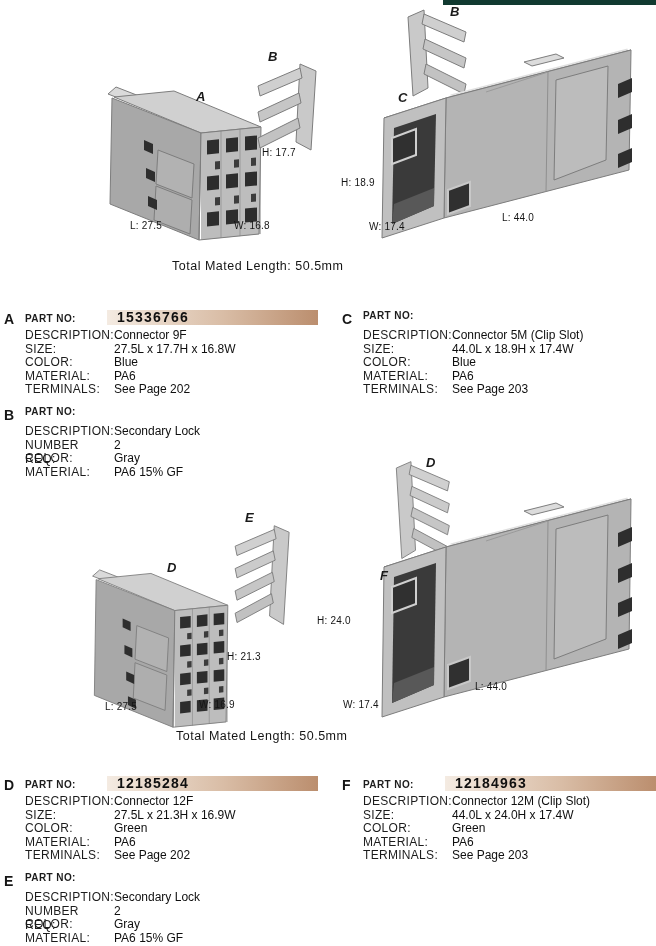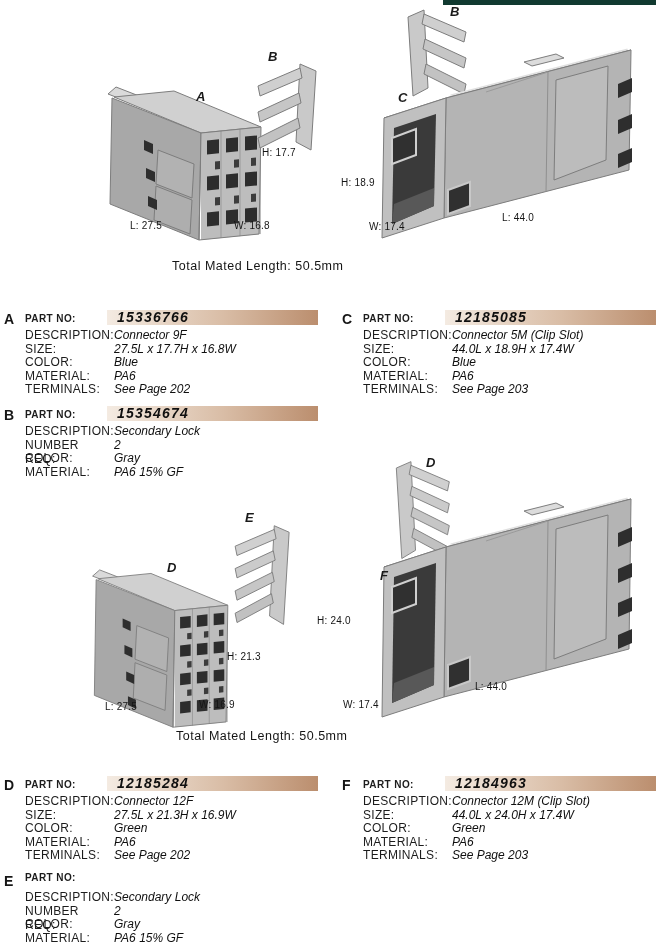--- a/index.html
+++ b/index.html
@@ -15,21 +15,21 @@
   
   .dim{position:absolute;font-size:10px;color:#151515;letter-spacing:.2px;white-space:nowrap;}
   
   .total{position:absolute;width:240px;text-align:left;font-size:12.5px;letter-spacing:.5px;color:#151515;white-space:nowrap;}
   
   .spec{position:absolute;width:318px;}
   .spec-letter{position:absolute;left:4px;top:1px;font-size:14px;font-weight:bold;color:#161616;}
   .spec-table{margin-left:25px;}
   .spec-row{display:flex;align-items:baseline;height:13.6px;gap:22px;}
   .spec-row .lbl{flex:none;width:67px;font-size:12px;letter-spacing:.3px;color:#1c1c1c;}
-  .spec-row .val{font-size:12px;color:#0f0f0f;white-space:nowrap;font-style:italic;}
+  .spec-row .val{font-size:12px;color:#0f0f0f;white-space:nowrap;}
   .spec-row.part{height:15px;margin-bottom:3px;align-items:baseline;}
   .spec-row.part .lbl{font-size:10px;font-weight:bold;letter-spacing:.4px;}
   .spec-row.part .val{
     flex:1;font-size:14px;font-weight:bold;letter-spacing:1.2px;
     background:linear-gradient(90deg,#f4ebe2 0%,#d9bda6 55%,#bb8e6e 100%);
     margin-left:-7px;padding:0 4px 1px 10px;line-height:14px;
   }
   svg .ln{stroke:#7d7d7d;stroke-width:1;stroke-linejoin:round;}
 </style>
 </head>
@@ -219,21 +219,20 @@
           <span class="val">See Page 202</span>
         </div>
     </div>
   </section>
 
   <section class="spec" style="left:0;top:406px">
     <div class="spec-letter">B</div>
     <div class="spec-table">
       <div class="spec-row part">
         <span class="lbl">PART NO:</span>
-        <span class="val">15354674</span>
       </div>
       <div class="spec-row">
           <span class="lbl">DESCRIPTION:</span>
           <span class="val">Secondary Lock</span>
         </div>
       <div class="spec-row">
           <span class="lbl">NUMBER REQ:</span>
           <span class="val">2</span>
         </div>
       <div class="spec-row">
@@ -245,21 +244,20 @@
           <span class="val">PA6 15% GF</span>
         </div>
     </div>
   </section>
 
   <section class="spec" style="left:338px;top:310px">
     <div class="spec-letter">C</div>
     <div class="spec-table">
       <div class="spec-row part">
         <span class="lbl">PART NO:</span>
-        <span class="val">12185085</span>
       </div>
       <div class="spec-row">
           <span class="lbl">DESCRIPTION:</span>
           <span class="val">Connector 5M (Clip Slot)</span>
         </div>
       <div class="spec-row">
           <span class="lbl">SIZE:</span>
           <span class="val">44.0L x 18.9H x 17.4W</span>
         </div>
       <div class="spec-row">

